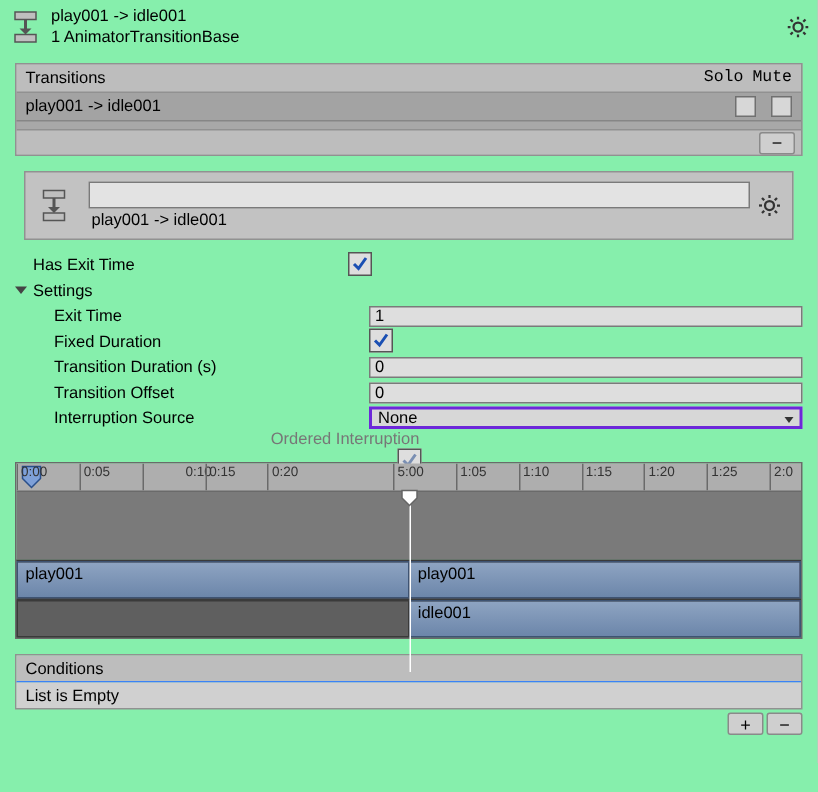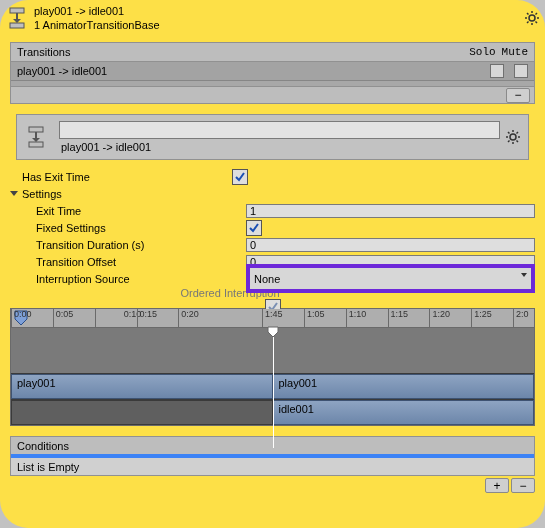--- a/index.html
+++ b/index.html
@@ -1,16 +1,16 @@
 <!DOCTYPE html>
 <html><head>
 <meta charset="utf-8">
 <style>
 html,body{margin:0;padding:0;font-family:Arial,sans-serif;font-size:11px;color:#000;background:#c2c2c2;}
-.root{width:545px;height:528px;background:#fde047;position:relative;border-radius:28px;}
+.root{width:545px;height:528px;background:#86efac;position:relative;}
 .hdr{height:32px;padding:2px 6px;display:flex;align-items:center;}
 .icon-box{width:22px;height:28px;display:flex;align-items:center;justify-content:center;margin-right:6px;}
 .tr-icon svg{width:18px;height:22px;}
 .hdr-txt{flex:1;line-height:14px;}
 .gear{cursor:pointer;}
 .panel{margin:6px 10px 0 10px;border:1px solid #919191;background:#a9a9a9;}
 .panel-hdr{display:flex;align-items:center;height:18px;background:#bdbdbd;padding:0 6px;border-bottom:1px solid #919191;}
 .panel-hdr .title{flex:1;font-weight:normal;}
 .solo-mute{color:#000;font-family:Liberation Mono, monospace;}
 .panel-row{display:flex;align-items:center;height:18px;background:#a3a3a3;padding:0 6px;}
@@ -21,37 +21,37 @@
 .btn-minus,.btn-plus{width:22px;height:13px;background:#cfcfcf;border:1px solid #8a8a8a;border-radius:2px;display:flex;align-items:center;justify-content:center;margin-left:2px;cursor:pointer;font-size:12px;line-height:1;}
 .inner{margin:10px 16px 0 16px;border:1px solid #919191;background:#c2c2c2;padding:6px 8px;display:flex;align-items:center;}
 .inner .txtfield{flex:1;height:16px;background:#e3e3e3;border:1px solid #7a7a7a;margin:0 6px;}
 .row{display:flex;align-items:center;height:17px;padding:0 10px;}
 .row .label{width:210px;padding-left:12px;}
 .row .label.indent{padding-left:26px;}
 .row .val{flex:1;}
 input.num{width:100%;height:14px;background:#dedede;border:1px solid #7a7a7a;font-size:11px;padding:0 3px;box-sizing:border-box;}
 .checkbox{width:14px;height:14px;border:1px solid #555;background:#dedede;display:inline-flex;align-items:center;justify-content:center;}
 .checkbox.on svg{width:12px;height:12px;}
-.dropdown{width:100%;height:29px;background:#d7d7d7;border:4px solid #6d28d9;display:flex;align-items:center;padding:0 4px;box-sizing:border-box;font-size:11px;position:relative;}
+.dropdown{width:100%;height:15px;background:#d7d7d7;border:2px solid #6d28d9;display:flex;align-items:center;padding:0 4px;box-sizing:border-box;font-size:11px;position:relative;}
 .dropdown:after{content:"";position:absolute;right:4px;top:5px;border-left:3px solid transparent;border-right:3px solid transparent;border-top:4px solid #333;}
 .foldout{display:inline-block;width:0;height:0;border-top:4px solid transparent;border-bottom:4px solid transparent;border-left:5px solid #444;margin-right:4px;vertical-align:middle;}
 .foldout.open{border-left:4px solid transparent;border-right:4px solid transparent;border-top:5px solid #444;border-bottom:none;}
 .disabled{color:#777;flex-direction:column;}
 .timeline{margin:4px 10px 0 10px;border:1px solid #6a6a6a;}
 .ruler{height:18px;background:#aeaeae;position:relative;border-bottom:1px solid #6a6a6a;overflow:hidden;}
 .tick{position:absolute;top:0;height:18px;border-left:1px solid #6a6a6a;font-size:9px;color:#333;padding-left:2px;}
 .tracks{height:45px;background:#7a7a7a;position:relative;}
 .playhead{position:absolute;top:0;width:1px;background:#fff;}
 .marker{position:absolute;top:-2px;left:-6px;width:12px;height:12px;}
 .clips{background:#5f5f5f;}
 .clip-row{height:25px;display:flex;border-top:1px solid #3a3a3a;}
 .clip{background:linear-gradient(#8ea4c2,#6c86aa);border:1px solid #3e5372;padding:2px 5px;box-sizing:border-box;color:#000;font-size:11px;}
 .clip.dark{background:#5f5f5f;border:1px solid #3a3a3a;color:#ccc;}
 .cond{margin:10px 10px 0 10px;border:1px solid #919191;}
-.cond-hdr{height:17px;background:#bdbdbd;padding:0 6px;display:flex;align-items:center;border-bottom:4px solid #3b82f6;}
+.cond-hdr{height:17px;background:#bdbdbd;padding:0 6px;display:flex;align-items:center;border-bottom:1px solid #3b82f6;}
 .cond-body{height:17px;background:#d0d0d0;padding:0 6px;display:flex;align-items:center;}
 svg{display:block;}
 </style>
 </head>
 <body>
 <div class="root">
 
 <div class="hdr">
   <div class="icon-box">
     <span class="tr-icon">
@@ -145,21 +145,21 @@
 </div>
 <div class="row">
   <span class="foldout open"></span>
   <span>Settings</span>
 </div>
 <div class="row">
   <div class="label indent">Exit Time</div>
   <div class="val"><input class="num" value="1" style=""></div>
 </div>
 <div class="row">
-  <div class="label indent">Fixed Settings</div>
+  <div class="label indent">Fixed Duration</div>
   <div class="val"><span class="checkbox on">
           <svg viewBox="0 0 12 12">
             <path d="M2 6 L5 9 L10 2" stroke="#1a4fb3" stroke-width="2" fill="none"></path>
           </svg>
         </span></div>
 </div>
 <div class="row">
   <div class="label indent">Transition Duration (s)</div>
   <div class="val"><input class="num" value="0" style=""></div>
 </div>
@@ -190,21 +190,21 @@
           <svg width="14" height="16">
             <path d="M1 1 H13 V9 L7 15 L1 9 Z" fill="#7ea0d8" stroke="#2a4f8a"></path>
           </svg>
         </div>
   <div class="tick" style="left: 0px;">0:00</div>
         <div class="tick" style="left: 41.84px;">0:05</div>
         <div class="tick" style="left: 83.68px; padding-left: 28px;">0:10</div>
         <div class="tick" style="left: 125.52px;">0:15</div>
         <div class="tick" style="left: 167.36px;">0:20</div>
         <div class="tick" style="left: 209.2px; margin-top: 24px;">0:25</div>
-        <div class="tick" style="left: 251.04px;">1:45</div>
+        <div class="tick" style="left: 251.04px;">5:00</div>
         <div class="tick" style="left: 292.88px;">1:05</div>
         <div class="tick" style="left: 334.72px;">1:10</div>
         <div class="tick" style="left: 376.56px;">1:15</div>
         <div class="tick" style="left: 418.4px;">1:20</div>
         <div class="tick" style="left: 460.24px;">1:25</div>
         <div class="tick" style="left: 502.08px;">2:0</div>
       </div>
   <div class="tracks">
     <div class="playhead" id="playhead" style="height: 120px; left: 261.5px;">
       <div class="marker">

